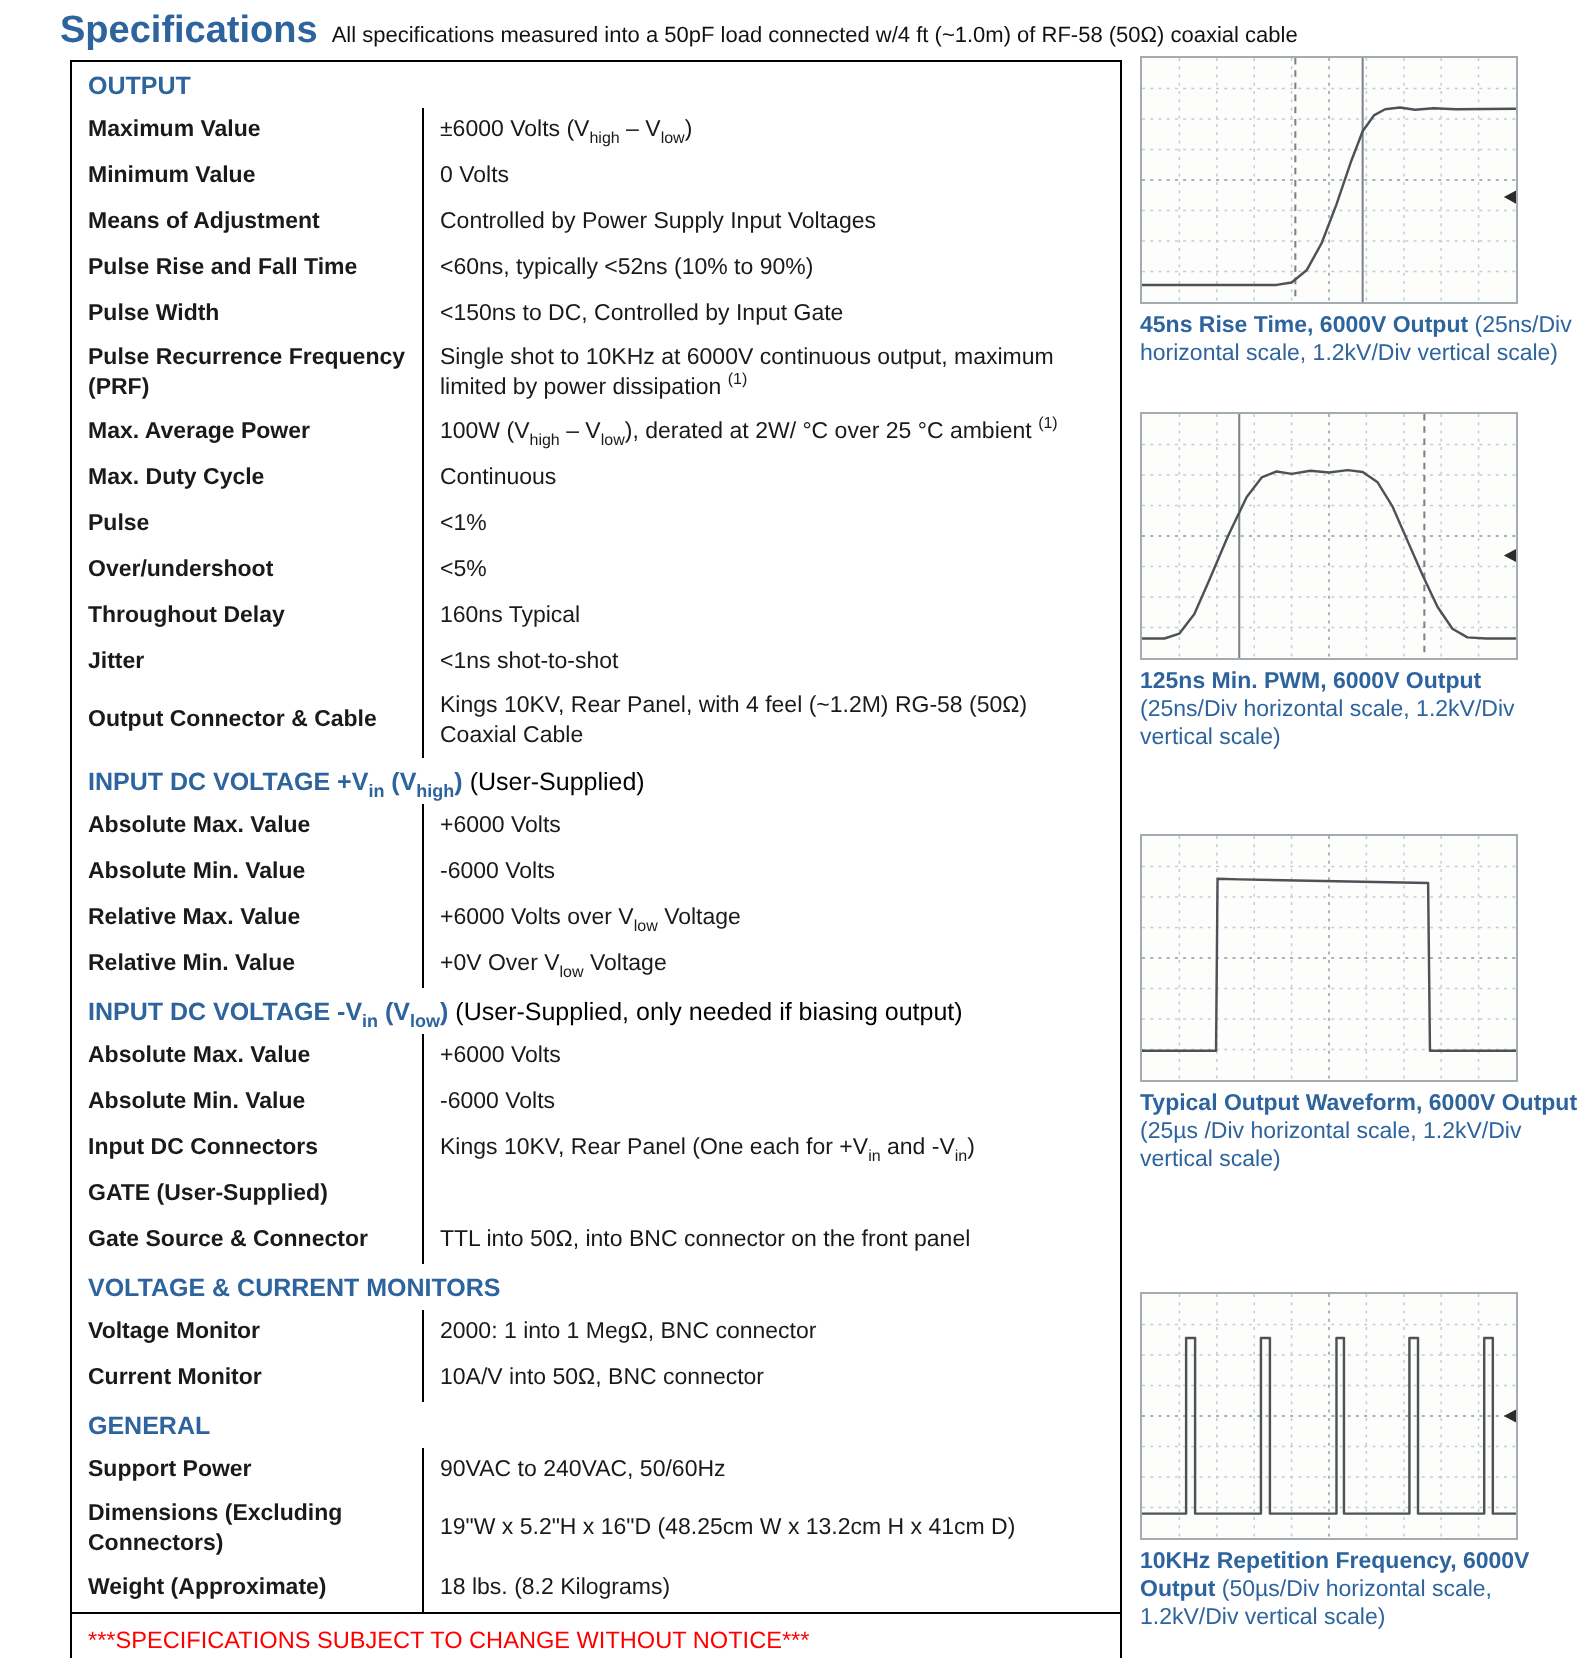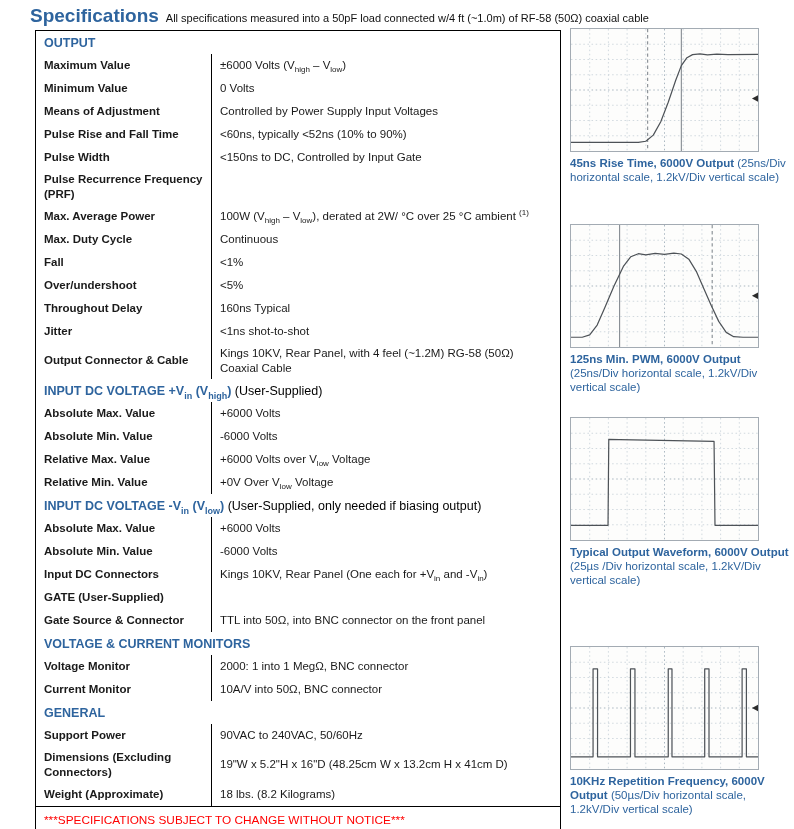--- a/index.html
+++ b/index.html
@@ -29,21 +29,21 @@
   .cell{display:flex;align-items:center;padding:3px 8px;font-size:11.5px;line-height:1.3;box-sizing:border-box;}
   .cell.label{width:176px;font-weight:bold;border-right:1.3px solid var(--line);flex:none;}
   .cell.value{flex:1;}
   .cell sub{font-size:8px;line-height:0;}
   .cell sup{font-size:8px;line-height:0;}
   .sec-header sub{font-size:9px;line-height:0;font-weight:bold;}
   .notice{padding:6px 8px;font-size:11.8px;color:var(--notice);min-height:14px;}
 
   .figures{position:absolute;left:570px;top:28px;width:222px;}
   .fig{position:absolute;left:0;width:222px;}
-  .fig1{top:0;} .fig2{top:196px;} .fig3{top:389px;} .fig4{top:618px;}
+  .fig1{top:0;} .fig2{top:178px;} .fig3{top:389px;} .fig4{top:618px;}
   .scope{width:187px;height:122px;border:1px solid #a3abb3;background:#fdfdfc;display:block;}
   .caption{margin-top:4px;font-size:11.5px;line-height:1.22;color:var(--accent);width:222px;}
   .cap-b{font-weight:bold;}
   .cap-i{}
 </style>
 </head>
 <body>
 
 <div class="page">
 
@@ -72,32 +72,35 @@
           <div class="cell value">
             <span>&lt;60ns, typically &lt;52ns (10% to 90%)</span>
           </div>
         </div><div class="row">
           <div class="cell label">Pulse Width</div>
           <div class="cell value">
             <span>&lt;150ns to DC, Controlled by Input Gate</span>
           </div>
         </div><div class="row">
           <div class="cell label">Pulse Recurrence Frequency (PRF)</div>
+          <div class="cell value">
+            <span>Single shot to 10KHz at 6000V continuous output, maximum limited by power dissipation <sup>(1)</sup></span>
+          </div>
         </div><div class="row">
           <div class="cell label">Max. Average Power</div>
           <div class="cell value">
             <span>100W (V<sub>high</sub> – V<sub>low</sub>), derated at 2W/ °C over 25 °C ambient <sup>(1)</sup></span>
           </div>
         </div><div class="row">
           <div class="cell label">Max. Duty Cycle</div>
           <div class="cell value">
             <span>Continuous</span>
           </div>
         </div><div class="row">
-          <div class="cell label">Fall</div>
+          <div class="cell label">Pulse</div>
           <div class="cell value">
             <span>&lt;1%</span>
           </div>
         </div><div class="row">
           <div class="cell label">Over/undershoot</div>
           <div class="cell value">
             <span>&lt;5%</span>
           </div>
         </div><div class="row">
           <div class="cell label">Throughout Delay</div>

